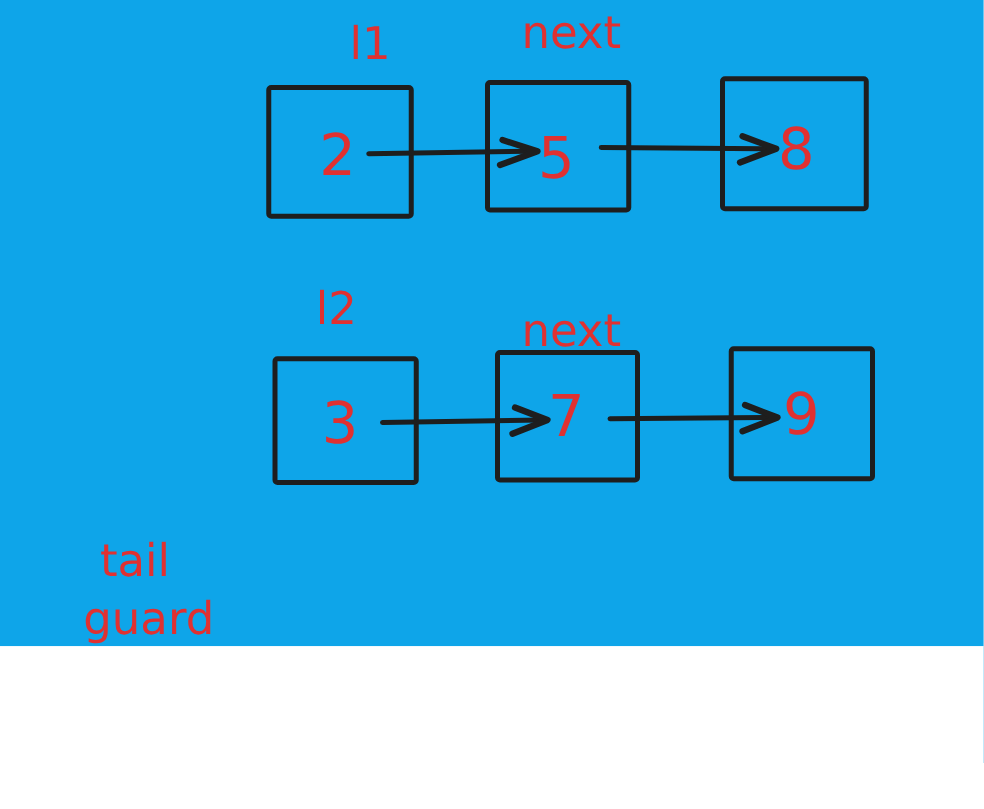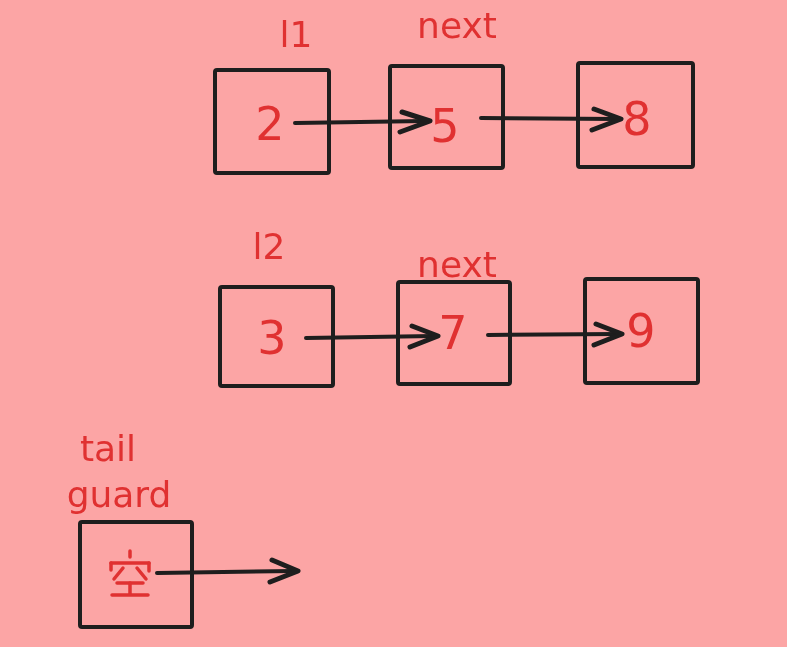--- a/index.html
+++ b/index.html
@@ -1,20 +1,20 @@
 <!DOCTYPE html>
 <html><head>
 <meta charset="utf-8">
 <style>
   html, body { margin: 0; padding: 0; background: #ffffff; }
   .canvas {
     position: relative;
     width: 787px;
-    height: 647px;
-    background: #fca5a5;
+    height: 517px;
+    background: #0ea5e9;
     font-family: "DejaVu Sans", sans-serif;
     overflow: hidden;
   }
   svg { display: block; }
   .node-box {
     fill: none;
     stroke: #1e1e1e;
     stroke-width: 4;
     stroke-linejoin: round;
   }

